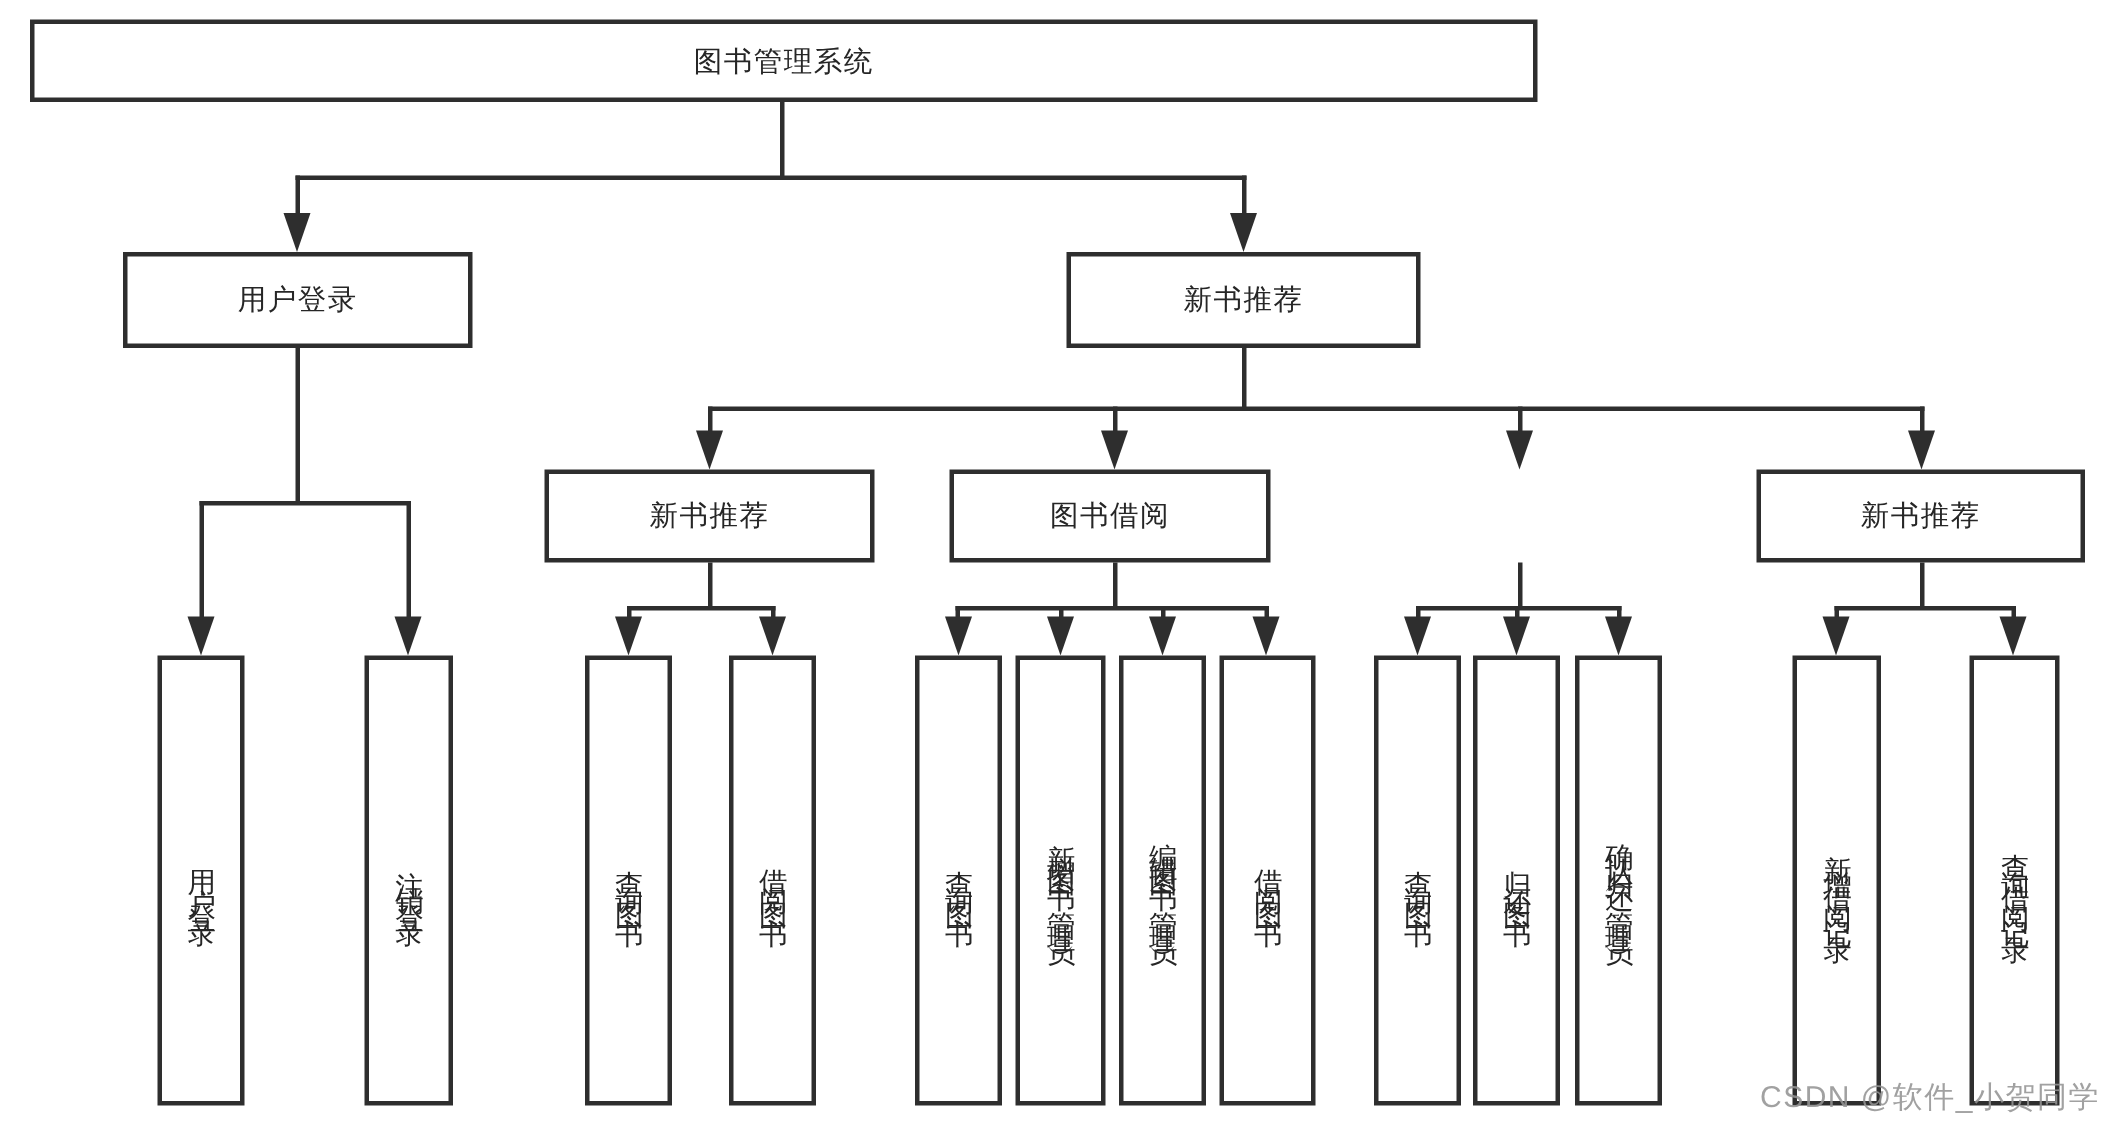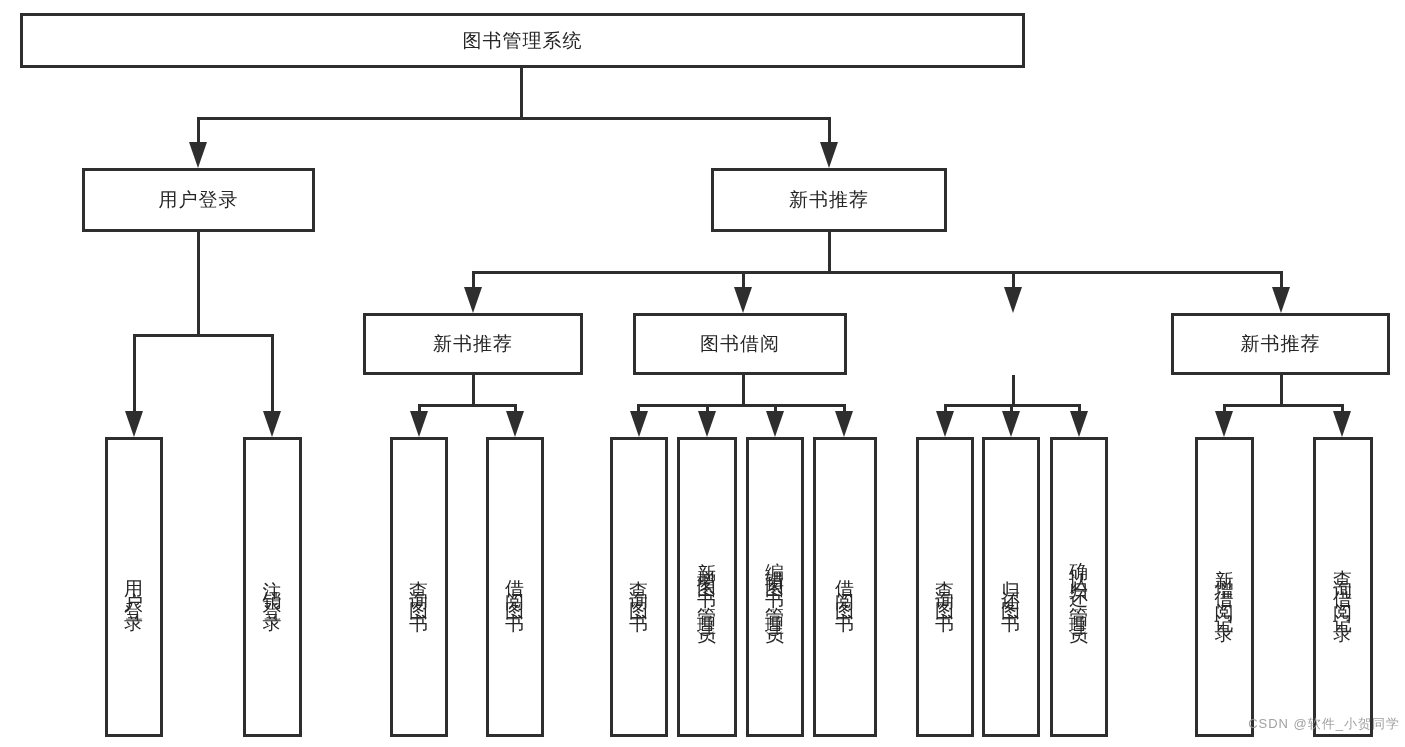--- a/index.html
+++ b/index.html
@@ -19,21 +19,21 @@
   }
   .vbox .vt.long { letter-spacing:9px; }
   .vline { position:absolute; width:3px; background:#2e2e2e; }
   .hline { position:absolute; height:3px; background:#2e2e2e; }
   .arr {
     position:absolute; width:0; height:0;
     border-left:9px solid transparent; border-right:9px solid transparent;
     border-top:26px solid #2e2e2e;
   }
   .watermark {
-    position:absolute; right:5px; bottom:14px; font-size:13px;
+    position:absolute; right:5px; bottom:2px; font-size:20px;
     color:rgba(148,148,148,0.88); letter-spacing:1px; white-space:nowrap;
   }
 </style>
 </head>
 <body>
 
 <div class="canvas">
 
   <div class="hbox" style="left:20px;top:13px;width:1005px;height:55px;">
     <span>图书管理系统</span>

